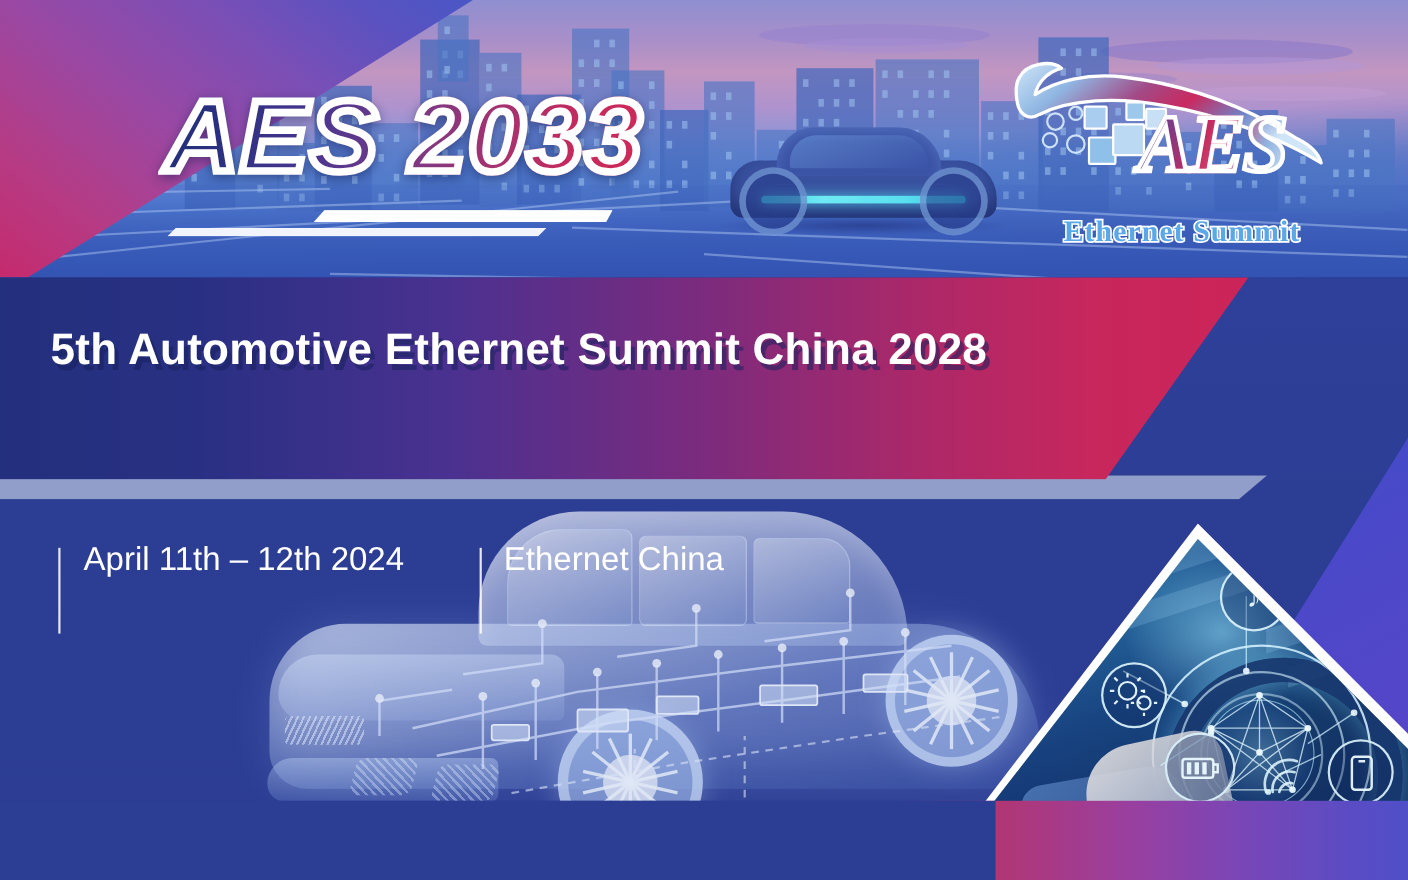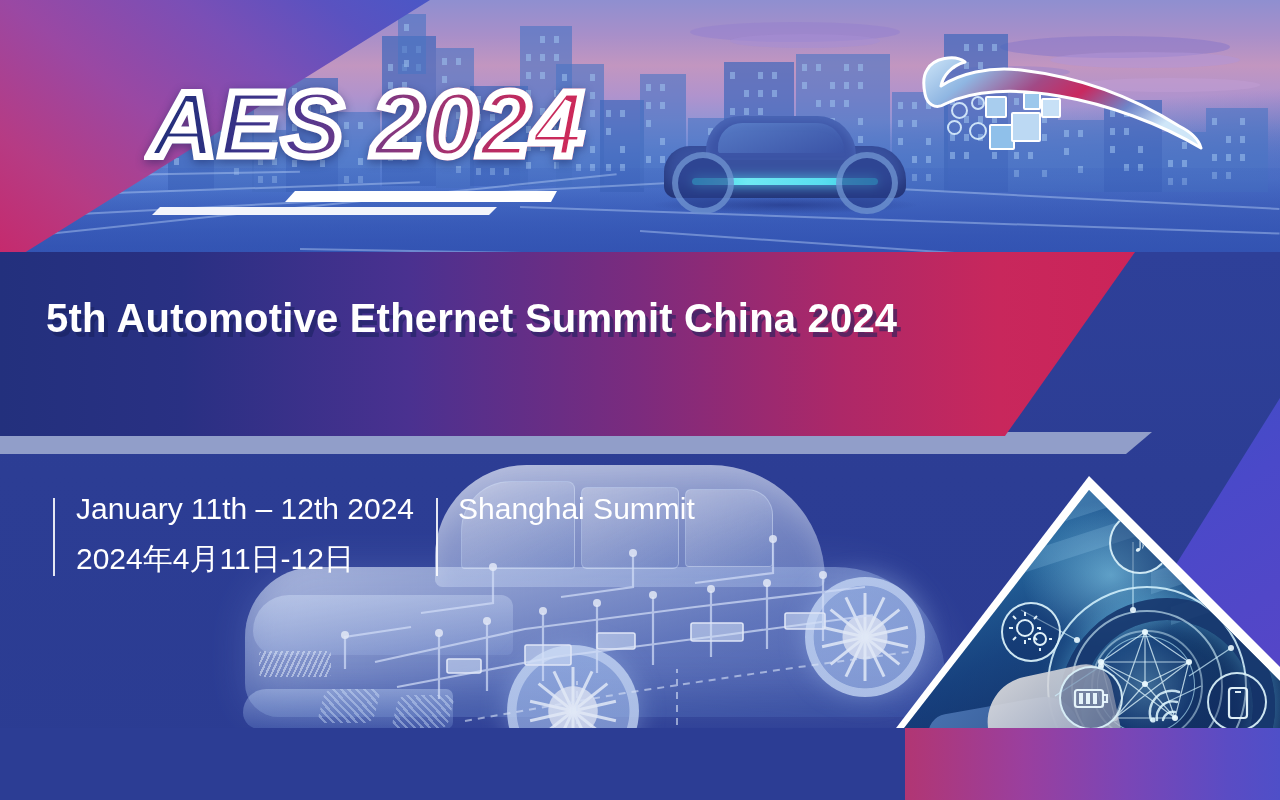--- a/index.html
+++ b/index.html
@@ -686,21 +686,21 @@
     <div class="sc-body"></div>
     <div class="sc-roof"></div>
     <div class="sc-glass"></div>
     <div class="sc-lightbar"></div>
     <div class="sc-wheel w1"></div>
     <div class="sc-wheel w2"></div>
   </div>
 
   <div class="corner-tl"></div>
 
-  <div class="headline">AES 2024</div>
+  <div class="headline">AES 2033</div>
   <div class="headline-rule-a"></div>
   <div class="headline-rule-b"></div>
 
   <div class="logo">
     <svg class="logo-swoosh" viewBox="0 0 292 120">
       <defs>
         <linearGradient id="swGrad" x1="0" y1="0" x2="1" y2="0.4">
           <stop offset="0%" stop-color="#cfe6f8"></stop>
           <stop offset="22%" stop-color="#8fb6e2"></stop>
           <stop offset="45%" stop-color="#a24a86"></stop>
@@ -718,20 +718,22 @@
     <div class="logo-dot" style="left:46px;  top:54px;  width:13px; height:13px;"></div>
     <div class="logo-dot" style="left:66px;  top:48px;  width:10px; height:10px;"></div>
     <div class="logo-dot" style="left:42px;  top:72px;  width:11px; height:11px;"></div>
     <div class="logo-dot" style="left:64px;  top:74px;  width:14px; height:14px;"></div>
     <div class="logo-pkt" style="left:80px;  top:48px;  width:18px; height:18px; background:#a8cdee; border:2px solid #fff;"></div>
     <div class="logo-pkt" style="left:84px;  top:76px;  width:22px; height:22px; background:#8fc0ea; border:2px solid #fff;"></div>
     <div class="logo-pkt" style="left:106px; top:64px;  width:26px; height:26px; background:#bcd9f3; border:2px solid #fff;"></div>
     <div class="logo-pkt" style="left:118px; top:44px;  width:14px; height:14px; background:#9cc8ec; border:2px solid #fff;"></div>
     <div class="logo-pkt" style="left:136px; top:50px;  width:16px; height:16px; background:#c7e0f6; border:2px solid #fff;"></div>
 
+    <div class="logo-aes">AES</div>
+    <div class="logo-sub2">Ethernet Summit</div>
   </div>
 
   <div class="ghost-wrap">
     <div class="ghost-car">
       <div class="g-body"></div>
       <div class="g-cabin"></div>
       <div class="g-window" style="left:236px; top:44px; width:112px; height:86px; border-radius:50px 8px 4px 4px;"></div>
       <div class="g-window" style="left:356px; top:50px; width:96px;  height:80px; border-radius:6px;"></div>
       <div class="g-window" style="left:460px; top:52px; width:86px;  height:76px; border-radius:6px 26px 4px 4px;"></div>
       <div class="g-hood"></div>
@@ -814,33 +816,32 @@
           <rect x="222" y="222" width="34" height="14" rx="2"></rect>
         </g>
       </svg>
     </div>
   </div>
 
   <div class="wedge-right"></div>
 
   <div class="ribbon-shadow"></div>
   <div class="ribbon"></div>
-  <div class="ribbon-en">5th Automotive Ethernet Summit China 2024</div>
+  <div class="ribbon-en">5th Automotive Ethernet Summit China 2028</div>
 
   <div class="meta">
     <div class="meta-div d1"></div>
     <div class="meta-div d2"></div>
 
     <div class="meta-col date">
-      <div class="meta-line1">January 11th – 12th 2024</div>
-      <div class="meta-line2">2024年4月11日-12日</div>
+      <div class="meta-line1">April 11th – 12th 2024</div>
     </div>
 
     <div class="meta-col city">
-      <div class="meta-line1">Shanghai Summit</div>
+      <div class="meta-line1">Ethernet China</div>
     </div>
   </div>
 
   <div class="hud-frame"></div>
   <div class="hud">
     <div class="hud-glow"></div>
 
     <div class="hud-dash-strip" style="left:-10px; top:26px;  width:220px; height:26px;"></div>
     <div class="hud-dash-strip" style="left:10px;  top:62px;  width:230px; height:20px;"></div>
     <div class="hud-dash-strip" style="left:250px; top:58px;  width:150px; height:22px;"></div>

